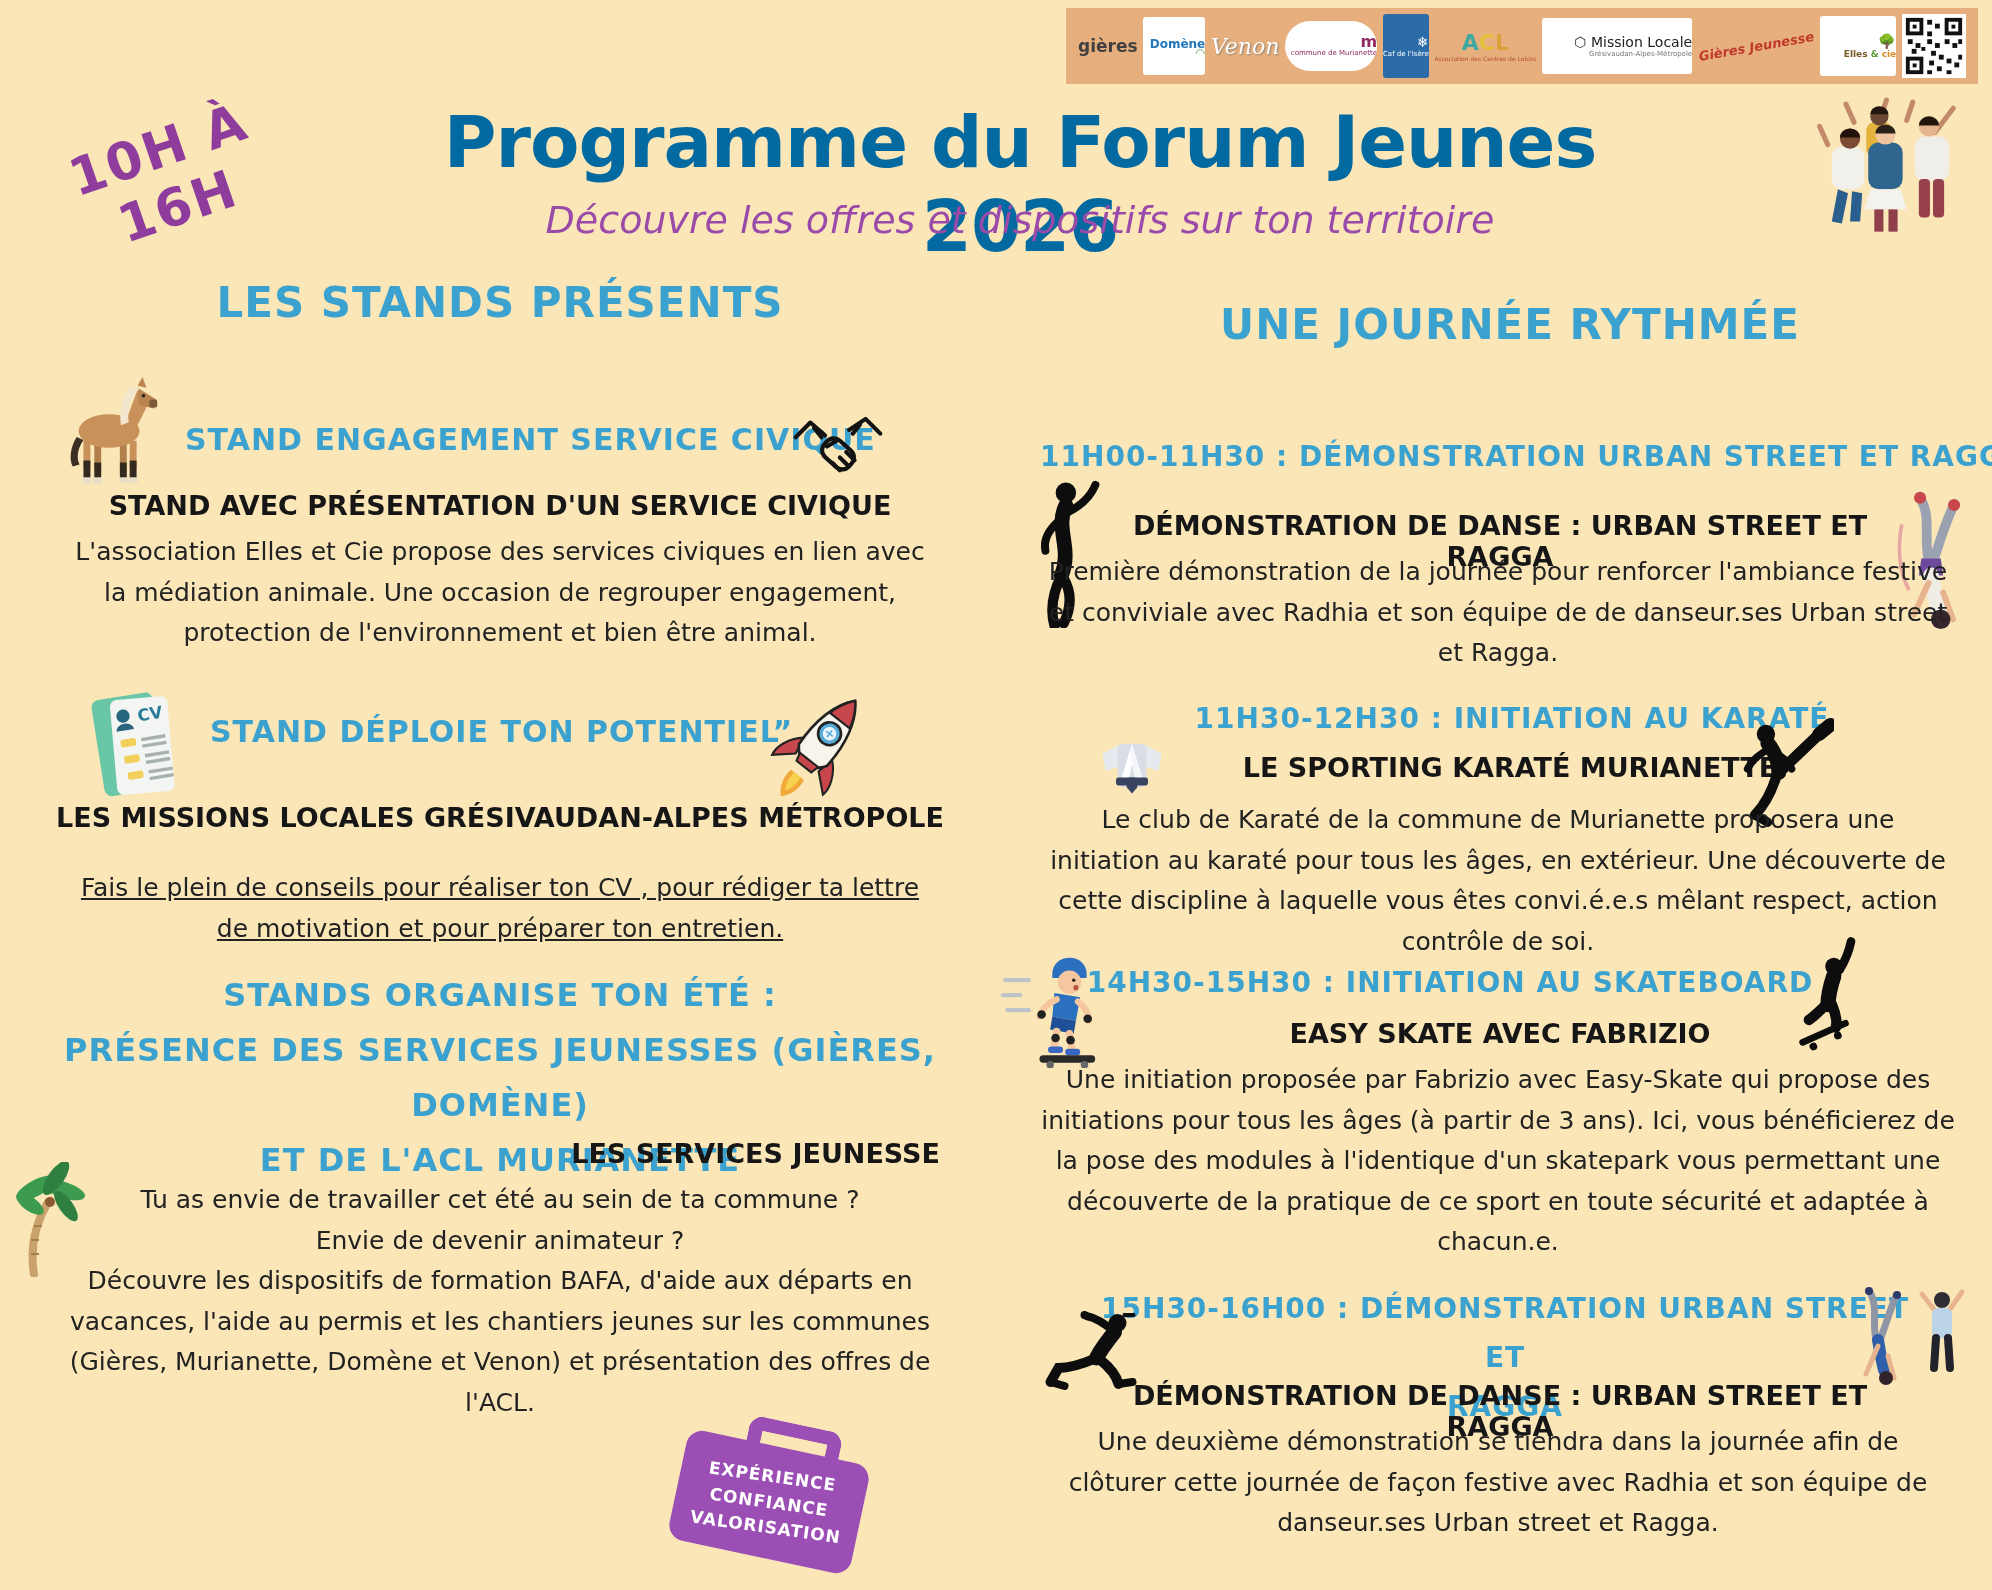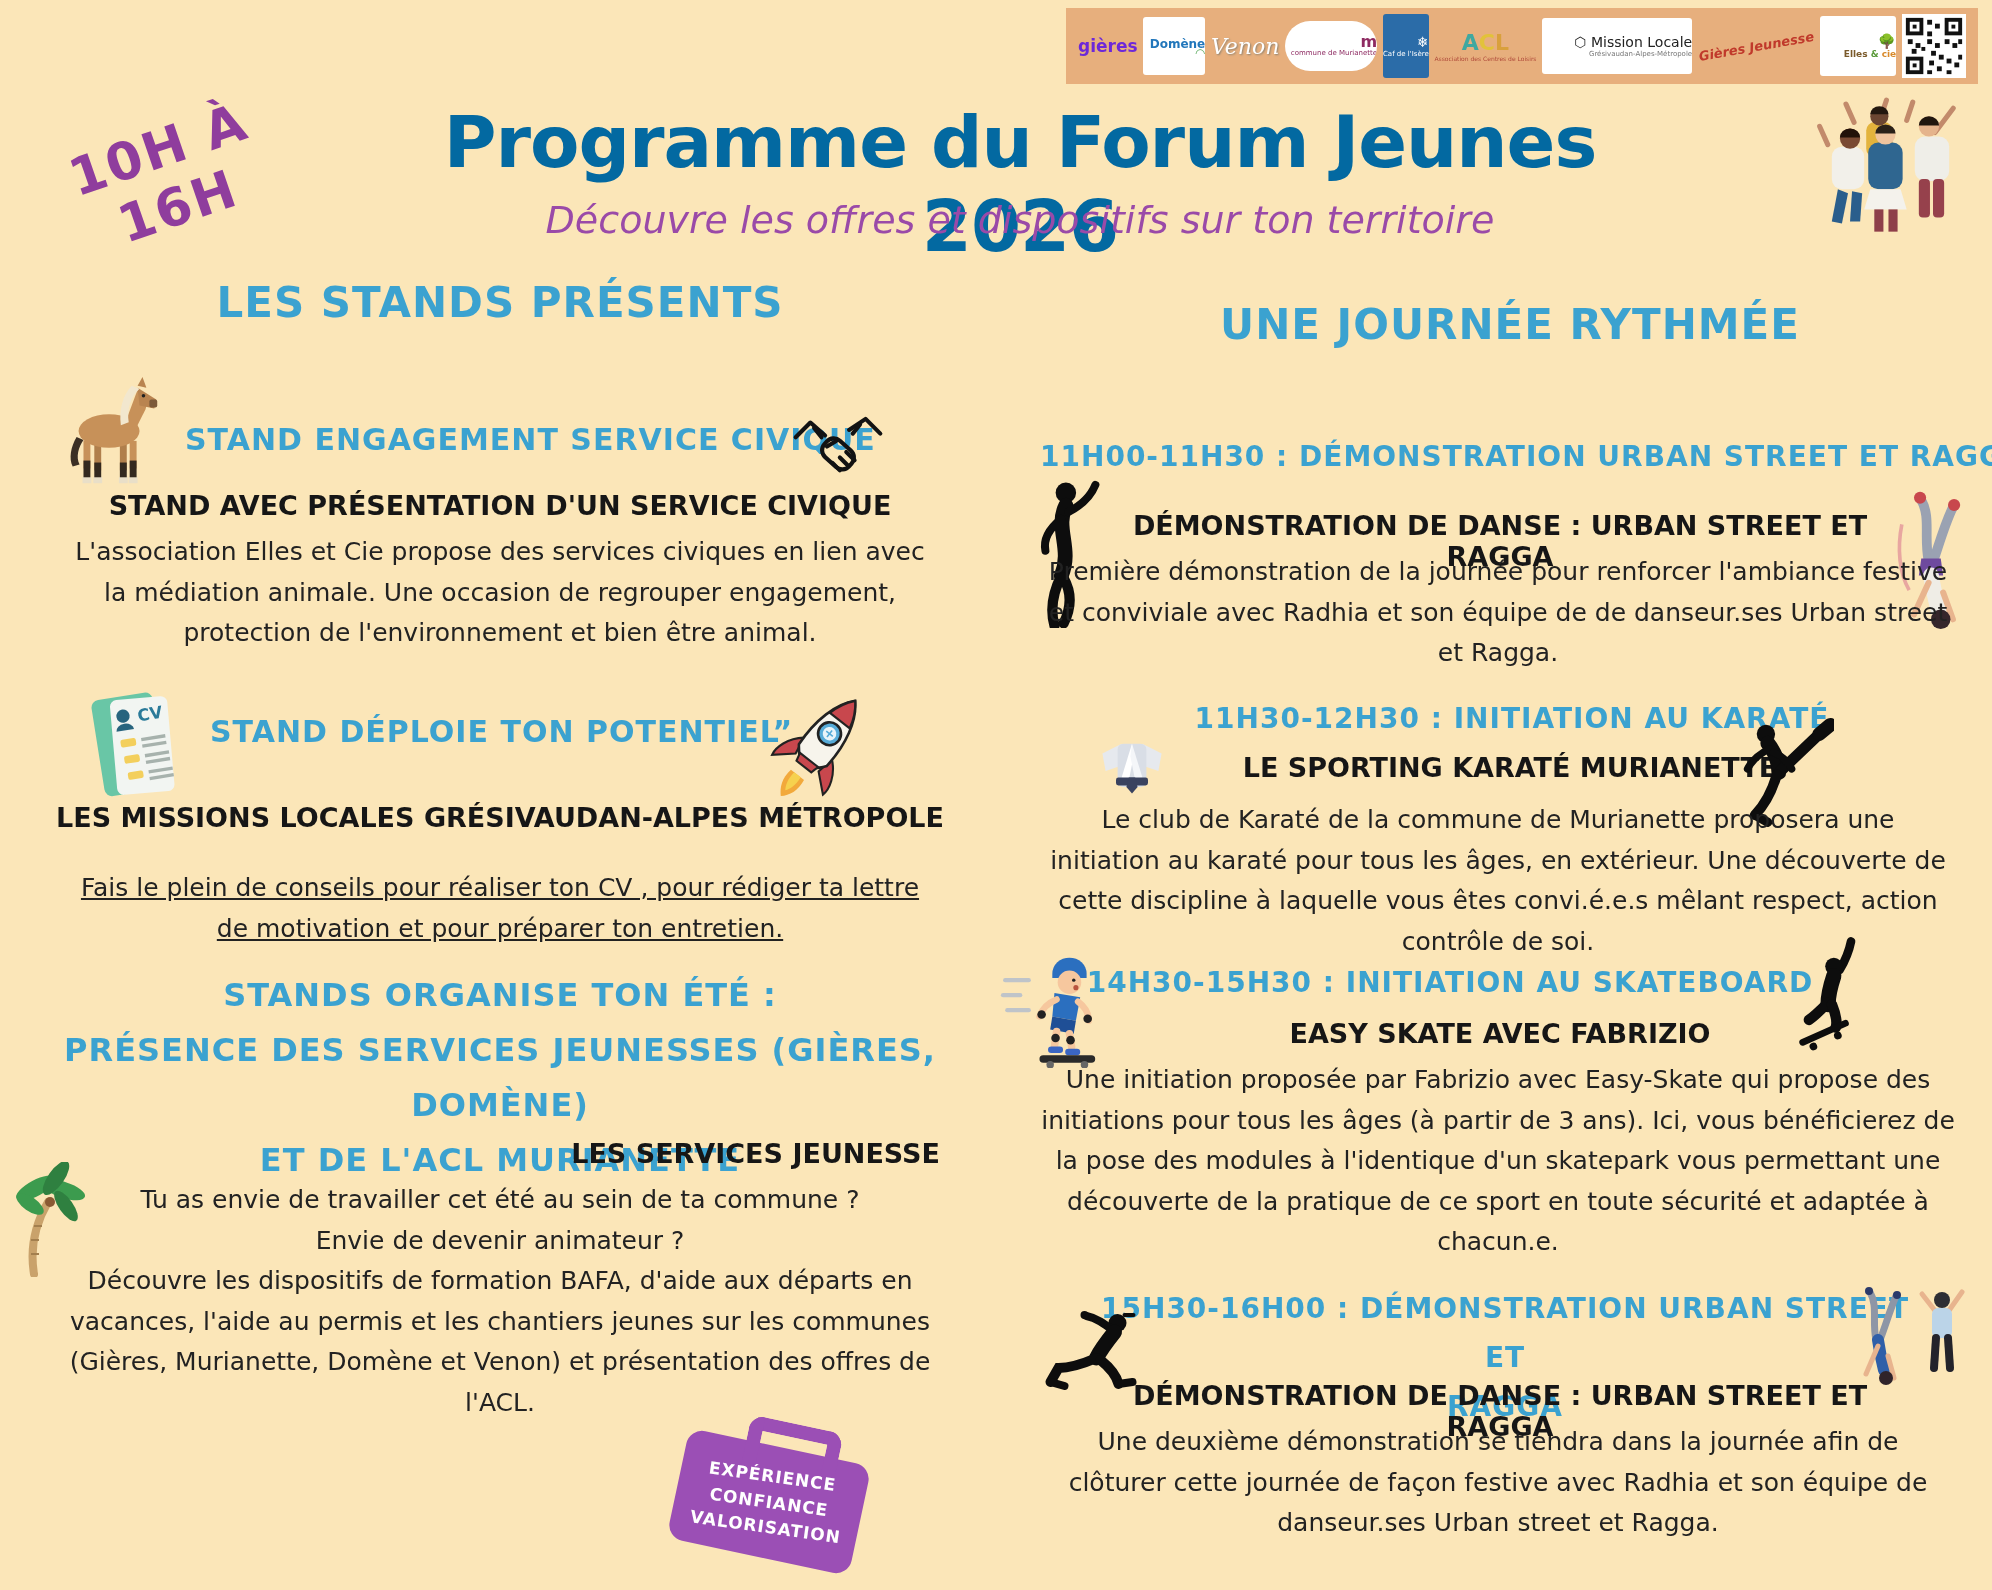--- a/index.html
+++ b/index.html
@@ -26,21 +26,21 @@
   .suitcase-text{color:#fff;font-weight:bold;font-size:17px;line-height:1.5;text-align:center;
             letter-spacing:1px;transform:rotate(-4deg);}
   svg{display:block;}
 </style>
 </head>
 <body>
 
 <div class="poster">
 
   <div class="abs logo-strip">
-    <div style="color:#6d28d9;font-weight:bold;font-size:17px;">gières</div>
+    <div style="color:#404040;font-weight:bold;font-size:17px;">gières</div>
     <div class="logo-card" style="width:62px;height:58px;">
       <span style="font-size:12px;font-weight:bold;color:#2277BB;">Domène</span>
       <span style="color:#53A657;font-size:12px;line-height:4px;">◠</span>
     </div>
     <div style="color:#fff;text-shadow:1px 1px 2px #8a8070;font-size:22px;font-style:italic;font-family:'DejaVu Serif',serif;">Venon</div>
     <div class="logo-card" style="width:92px;height:50px;border-radius:26px;">
       <span style="color:#8e2b62;font-weight:bold;font-size:16px;line-height:14px;">m</span>
       <span style="color:#8e2b62;font-size:7px;text-align:center;">commune de Murianette</span>
     </div>
     <div class="logo-card" style="width:46px;height:64px;background:#2B6CA8;">

